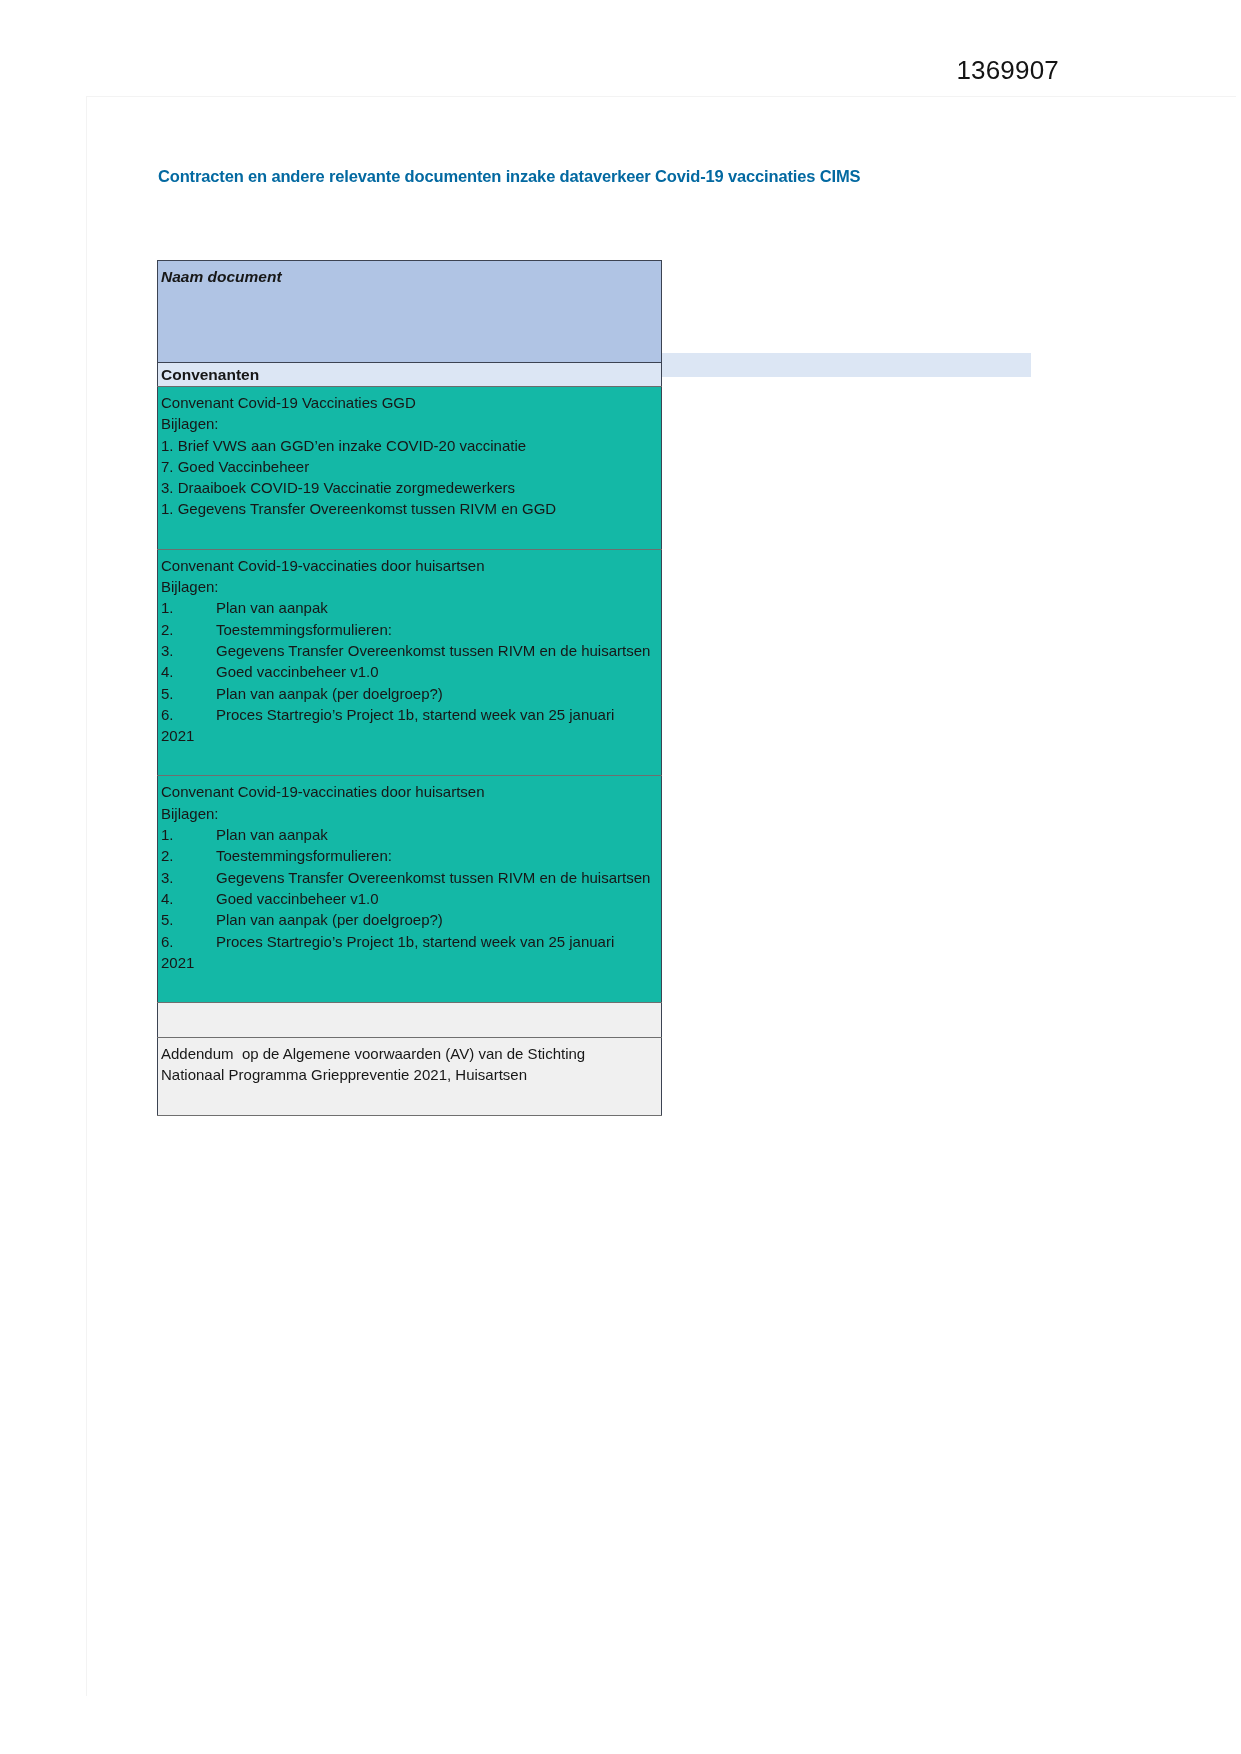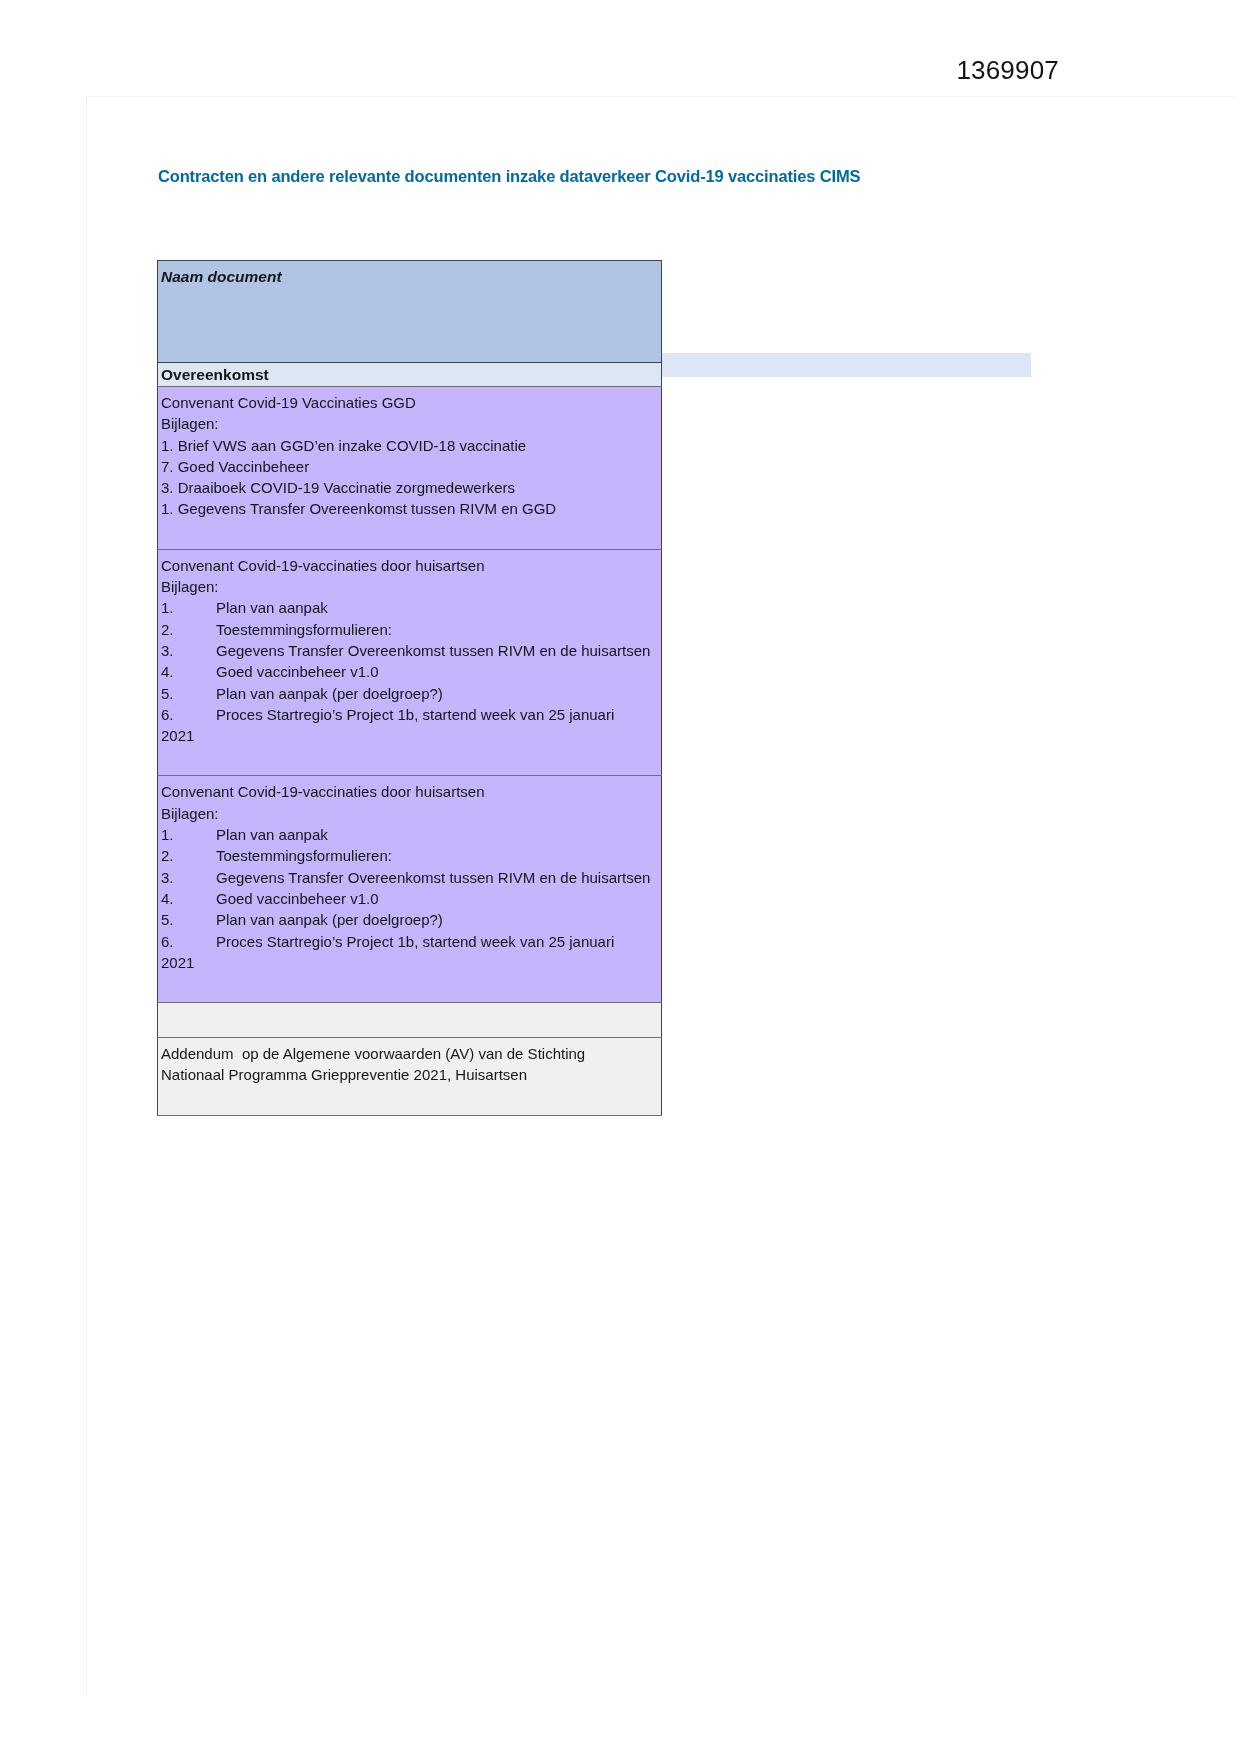--- a/index.html
+++ b/index.html
@@ -123,21 +123,21 @@
     position: absolute;
     left: 662px;
     top: 349px;
     width: 369px;
     height: 24px;
     background: #dce6f4;
   }
 
   
   .row-body td {
-    background: #c4b5fd;
+    background: #14b8a6;
     border-top: 1px solid #6f6f6f;
     border-bottom: 1px solid #6f6f6f;
   }
   .row-body.shaded td {
     background: #f0f0f0;
   }
 
   .line { white-space: pre; }
   
   .num {
@@ -167,30 +167,30 @@
     <tbody>
 
       <tr class="row-header">
         <td>
           <div class="cell-inner">Naam document</div>
         </td>
       </tr>
 
       <tr class="row-section">
         <td>
-          <div class="cell-inner">Overeenkomst</div>
+          <div class="cell-inner">Convenanten</div>
         </td>
       </tr>
 
       <tr class="row-body">
         <td>
           <div class="cell-inner">
               <div class="line">Convenant Covid-19 Vaccinaties GGD</div>
               <div class="line">Bijlagen:</div>
-              <div class="line overflow-line">1. Brief VWS aan GGD’en inzake COVID-18 vaccinatie</div>
+              <div class="line overflow-line">1. Brief VWS aan GGD’en inzake COVID-20 vaccinatie</div>
               <div class="line overflow-line">7. Goed Vaccinbeheer</div>
               <div class="line overflow-line">3. Draaiboek COVID-19 Vaccinatie zorgmedewerkers</div>
               <div class="line overflow-line">1. Gegevens Transfer Overeenkomst tussen RIVM en GGD</div>
               <div class="spacer-line"></div>
             </div>
         </td>
       </tr>
       <tr class="row-body">
         <td>
           <div class="cell-inner">

